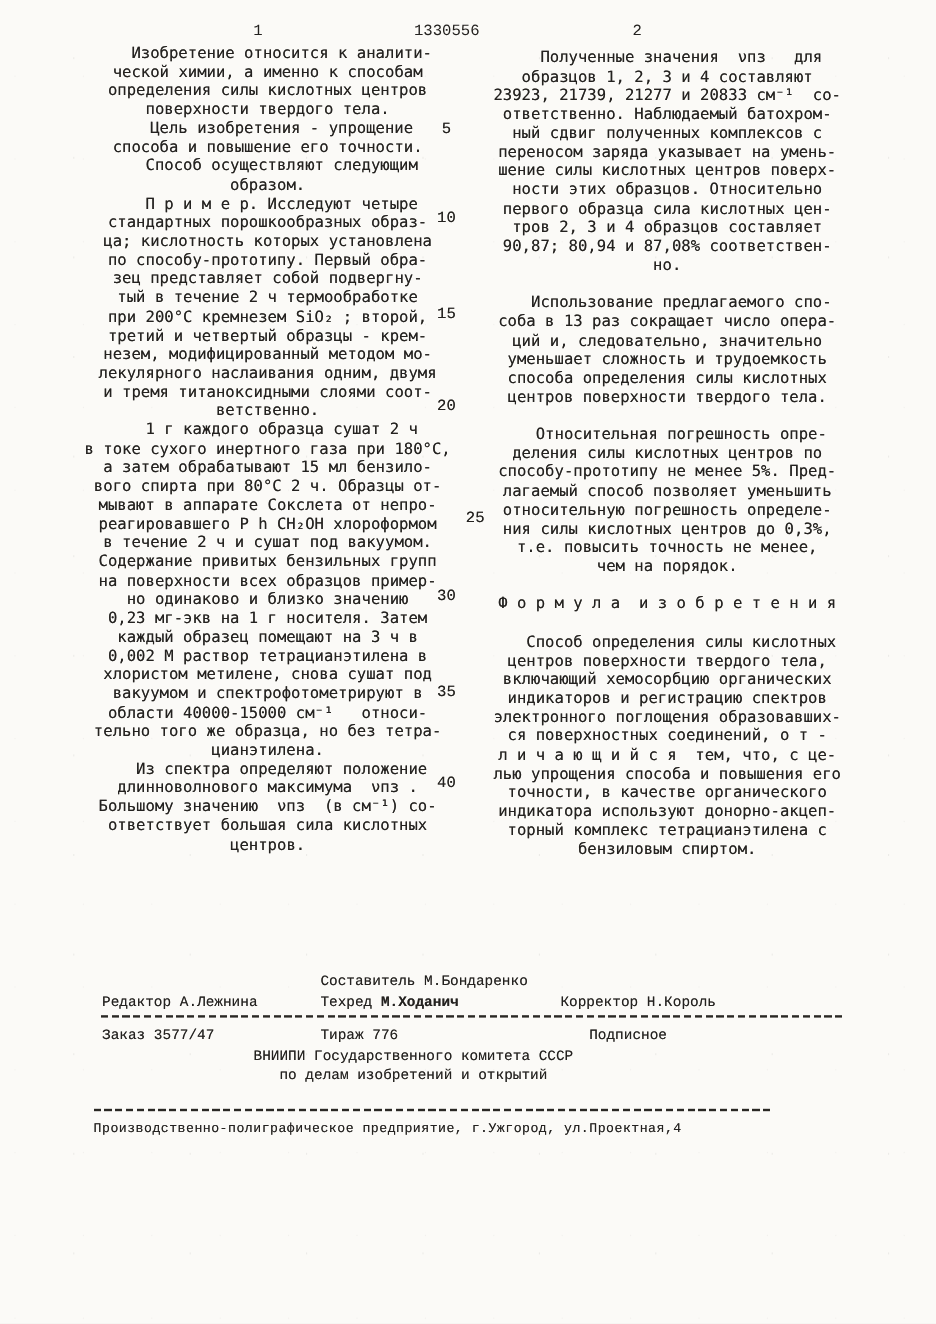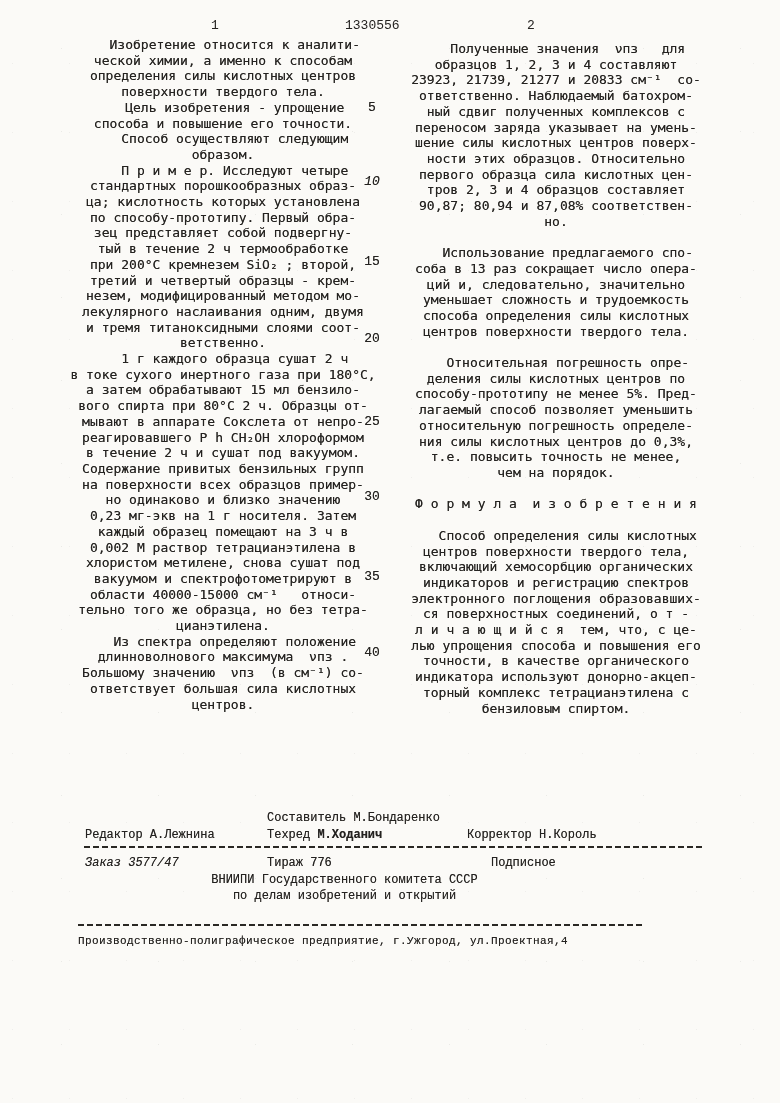--- a/index.html
+++ b/index.html
@@ -162,39 +162,39 @@
 электронного поглощения образовавших-
 ся поверхностных соединений, о т -
 л и ч а ю щ и й с я  тем, что, с це-
 лью упрощения способа и повышения его
 точности, в качестве органического
 индикатора используют донорно-акцеп-
 торный комплекс тетрацианэтилена с
 бензиловым спиртом.</pre>
 
   <span class="gutter-num" style="top:100px;">5</span>
-  <span class="gutter-num" style="top:174px;font-style:italic;">10</span>
+  <span class="gutter-num" style="top:174px;">10</span>
   <span class="gutter-num" style="top:254px;">15</span>
   <span class="gutter-num" style="top:331px;">20</span>
-  <span class="gutter-num" style="top:414px;">25</span>
+  <span class="gutter-num" style="top:424px;margin-left:24px;">25</span>
   <span class="gutter-num" style="top:489px;">30</span>
   <span class="gutter-num" style="top:569px;">35</span>
   <span class="gutter-num" style="top:645px;">40</span>
 
   <div class="footer">
 
     <span class="f-abs" style="left:267px; top:811px;">Составитель М.Бондаренко</span>
 
     <span class="f-abs" style="left:85px; top:828px;">Редактор А.Лежнина</span>
     <span class="f-abs" style="left:267px; top:828px;"><span>Техред</span> <span class="bold">М.Ходанич</span></span>
     <span class="f-abs" style="left:467px; top:828px;">Корректор Н.Король</span>
 
     <div class="dashes" style="left:84px; top:845px; width:618px;"></div>
 
-    <span class="f-abs" style="left:85px; top:856px;font-style:italic;">Заказ 3577/47</span>
+    <span class="f-abs" style="left:85px; top:856px;">Заказ 3577/47</span>
     <span class="f-abs" style="left:267px; top:856px;">Тираж 776</span>
     <span class="f-abs" style="left:467px; top:856px;padding-left:24px;">Подписное</span>
 
     <div class="f-abs center-block" style="left:62px; top:873px; width:565px;">ВНИИПИ Государственного комитета СССР</div>
     <div class="f-abs center-block" style="left:62px; top:889px; width:565px;">по делам изобретений и открытий</div>
 
     <div class="dashes" style="left:78px; top:923px; width:565px;"></div>
 
     <span class="f-abs" style="left:78px; top:934px; font-size:11px; letter-spacing:0.4px;">Производственно-полиграфическое предприятие, г.Ужгород, ул.Проектная,4</span>
   </div>

